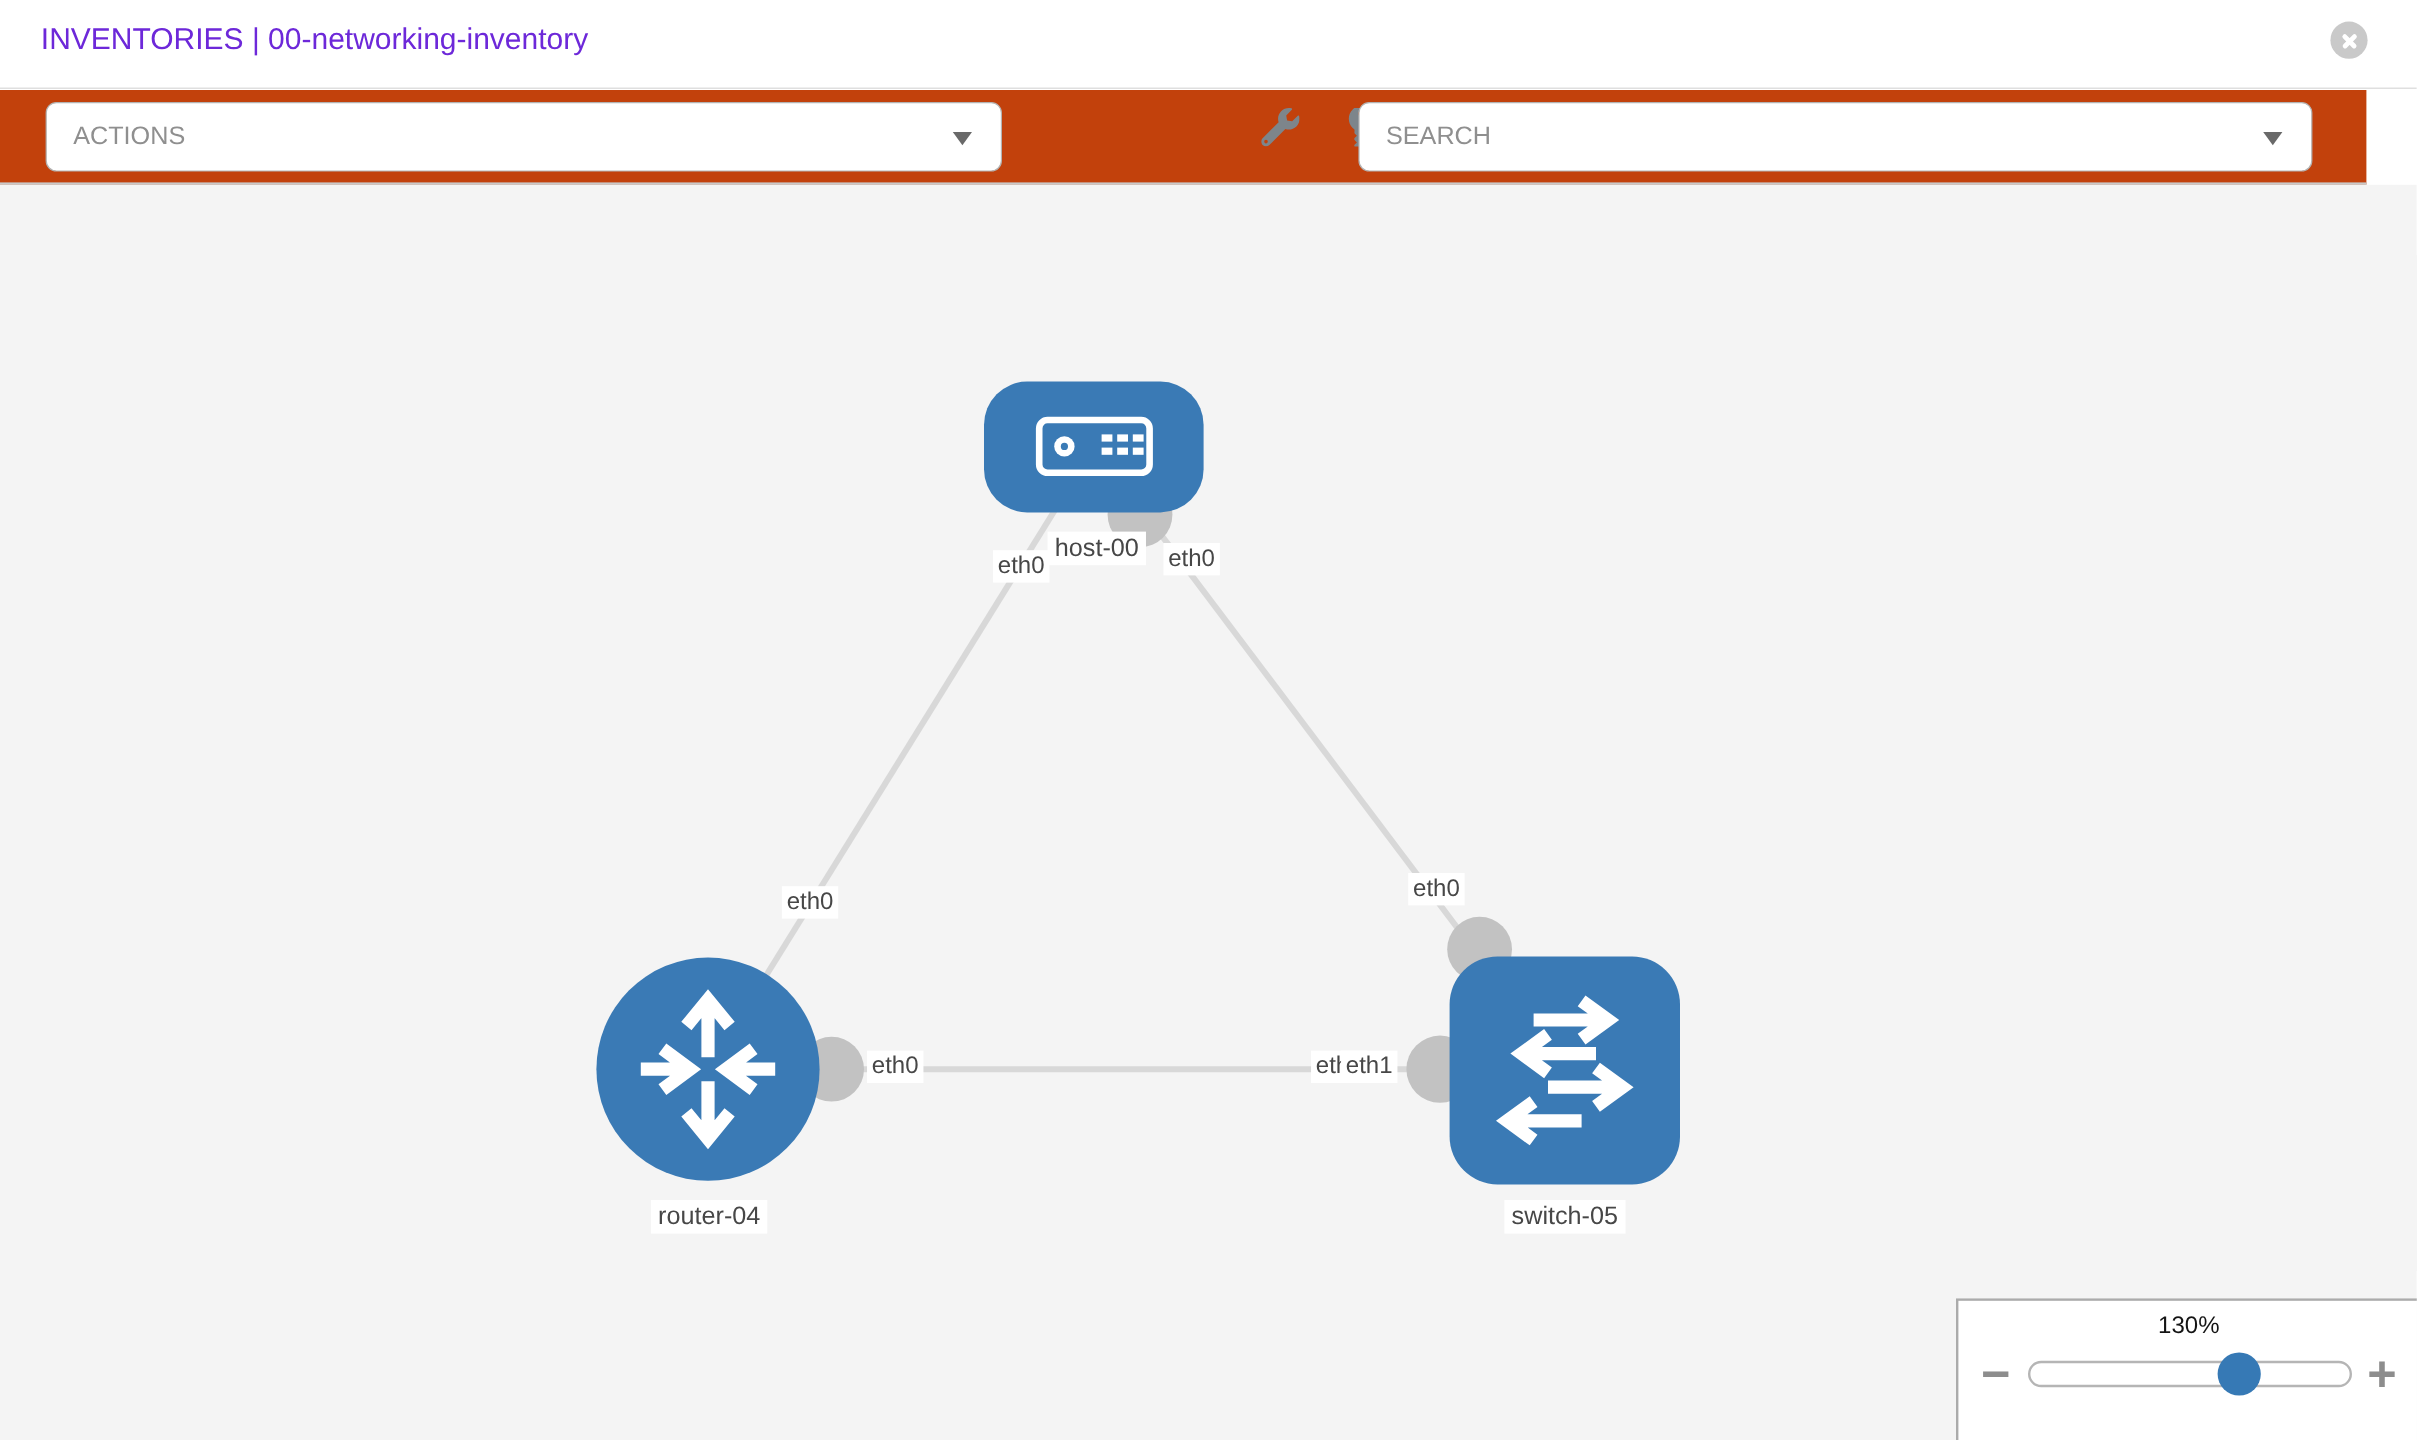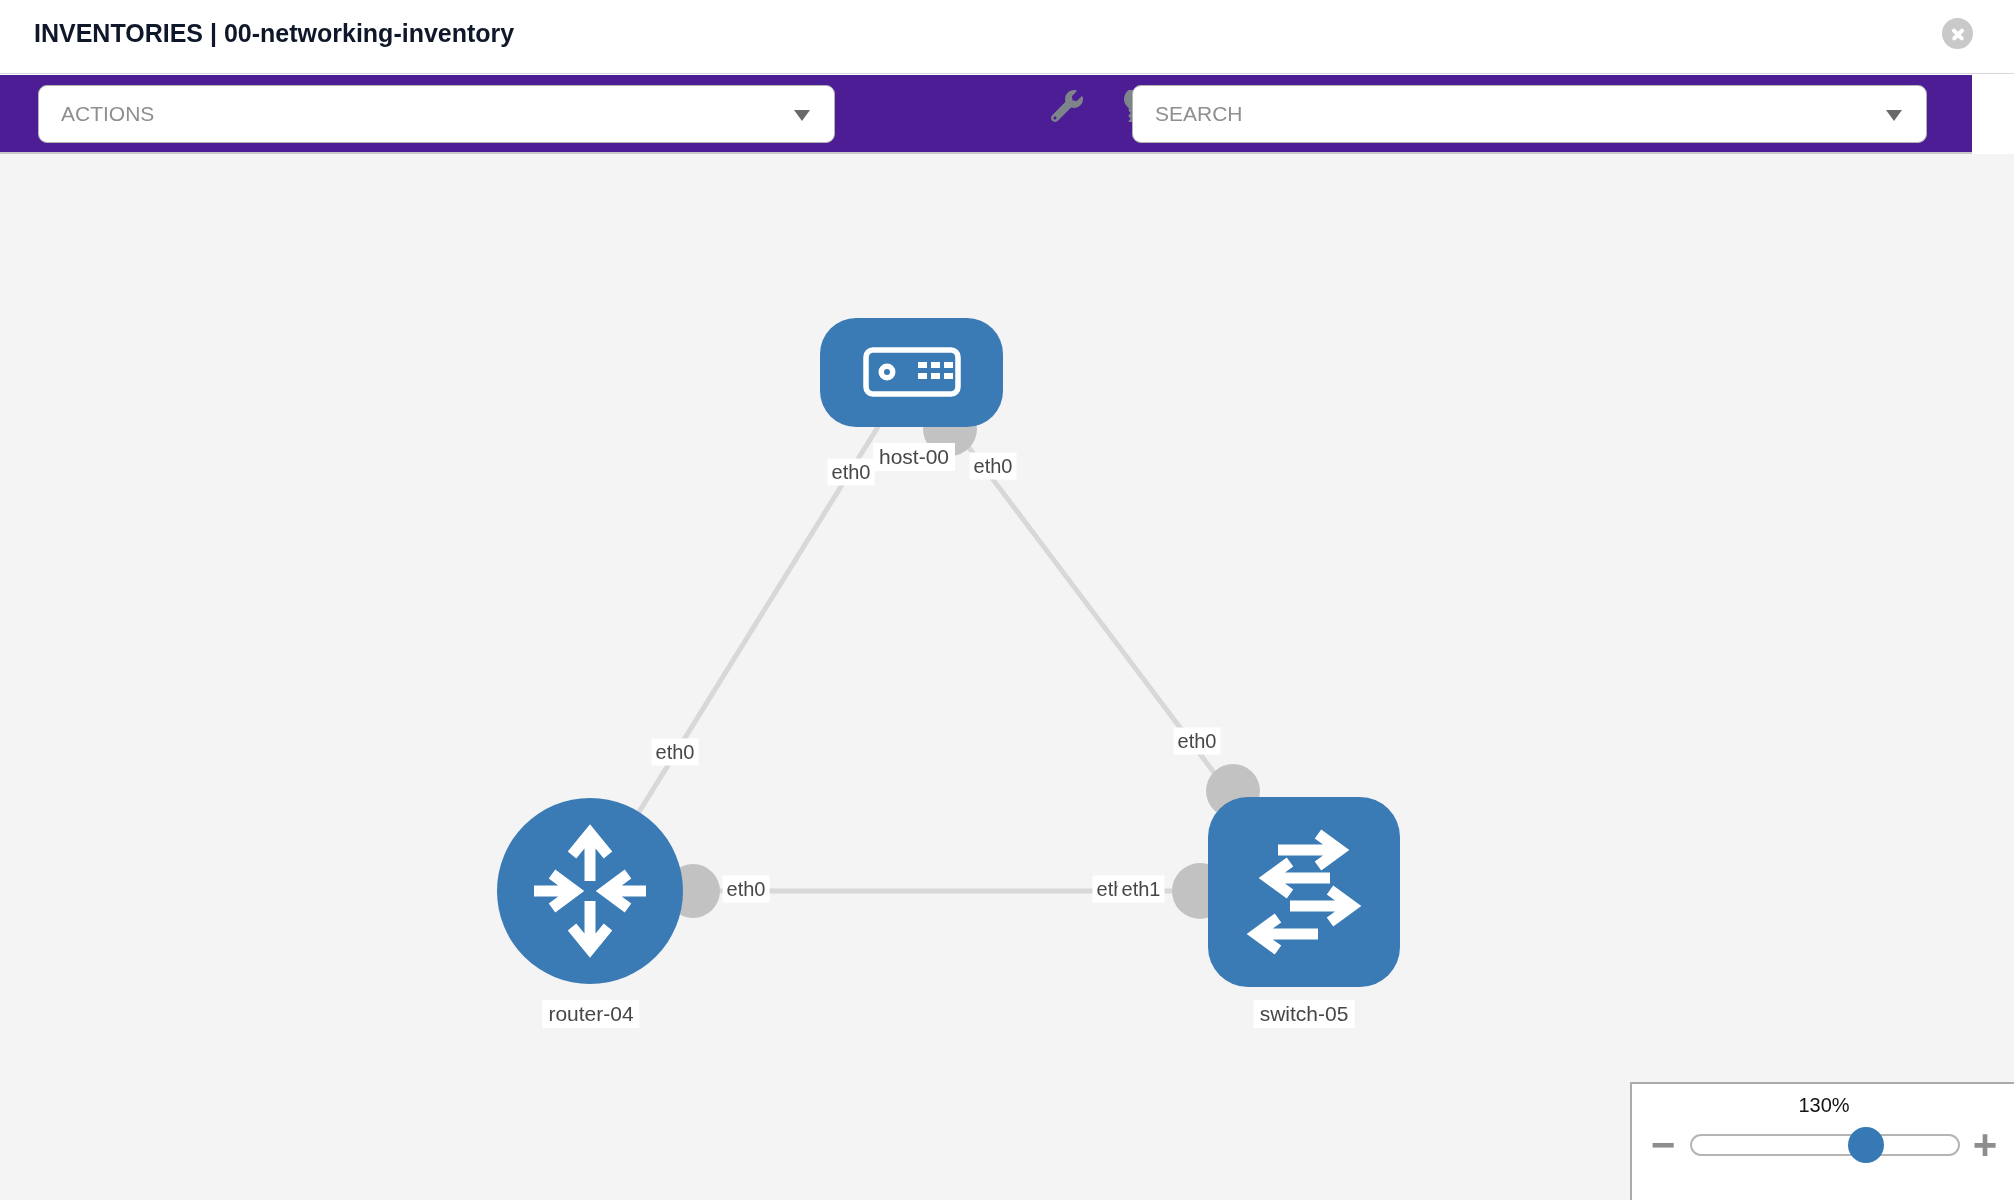--- a/index.html
+++ b/index.html
@@ -3,34 +3,34 @@
 <meta charset="utf-8">
 <style>
   * { margin:0; padding:0; box-sizing:border-box; }
   html,body { width:2014px; height:1200px; overflow:hidden; background:#fff;
               font-family:"Liberation Sans", sans-serif; }
   .app { position:relative; width:2014px; height:1200px; }
 
   
   .panel-header { position:absolute; left:0; top:0; width:2014px; height:74px;
                   background:#fff; border-bottom:1px solid #d7d7d7; }
-  .page-title { position:absolute; left:34px; top:19px; font-size:25px; font-weight:700;
-                color:#0f172a; letter-spacing:0; white-space:nowrap; }
+  .page-title { position:absolute; left:34px; top:19px; font-size:25px; font-weight:400;
+                color:#6d28d9; letter-spacing:0; white-space:nowrap; }
   .close-btn { position:absolute; left:1942px; top:18px; width:31px; height:31px;
                border:none; background:#c9c9c9; border-radius:50%; cursor:pointer; }
   .close-x { position:absolute; left:50%; top:50%; width:17px; height:17px;
              transform:translate(-50%,-50%); }
   .close-x i { position:absolute; left:1px; top:7px; width:15px; height:3.6px;
                background:#fff; border-radius:2px; display:block; }
   .close-x i:nth-child(1){ transform:rotate(45deg); }
   .close-x i:nth-child(2){ transform:rotate(-45deg); }
 
   
   .toolbar { position:absolute; left:0; top:75px; width:1972px; height:79px;
-             background:#4c1d95; border-bottom:2px solid #c9c9c9;padding-left:12px; }
+             background:#c2410c; border-bottom:2px solid #c9c9c9;padding-left:12px; }
   .select { position:absolute; top:10px; height:58px; background:#fff;
             border:1px solid #b3b3b3; border-radius:9px; cursor:pointer; }
   .select .sel-label { position:absolute; left:22px; top:50%; transform:translateY(-50%);
                        font-size:21px; color:#8f8f8f; }
   .caret { position:absolute; right:24px; top:50%; margin-top:-4px; width:0; height:0;
            border-left:8px solid transparent; border-right:8px solid transparent;
            border-top:11px solid #696969; }
   .actions-select { left:38px;  width:797px; }
   .search-select  { left:1116px; width:795px;margin-left:16px; }
   .tool-btn { position:absolute; top:8px; width:42px; height:42px; border:none;

